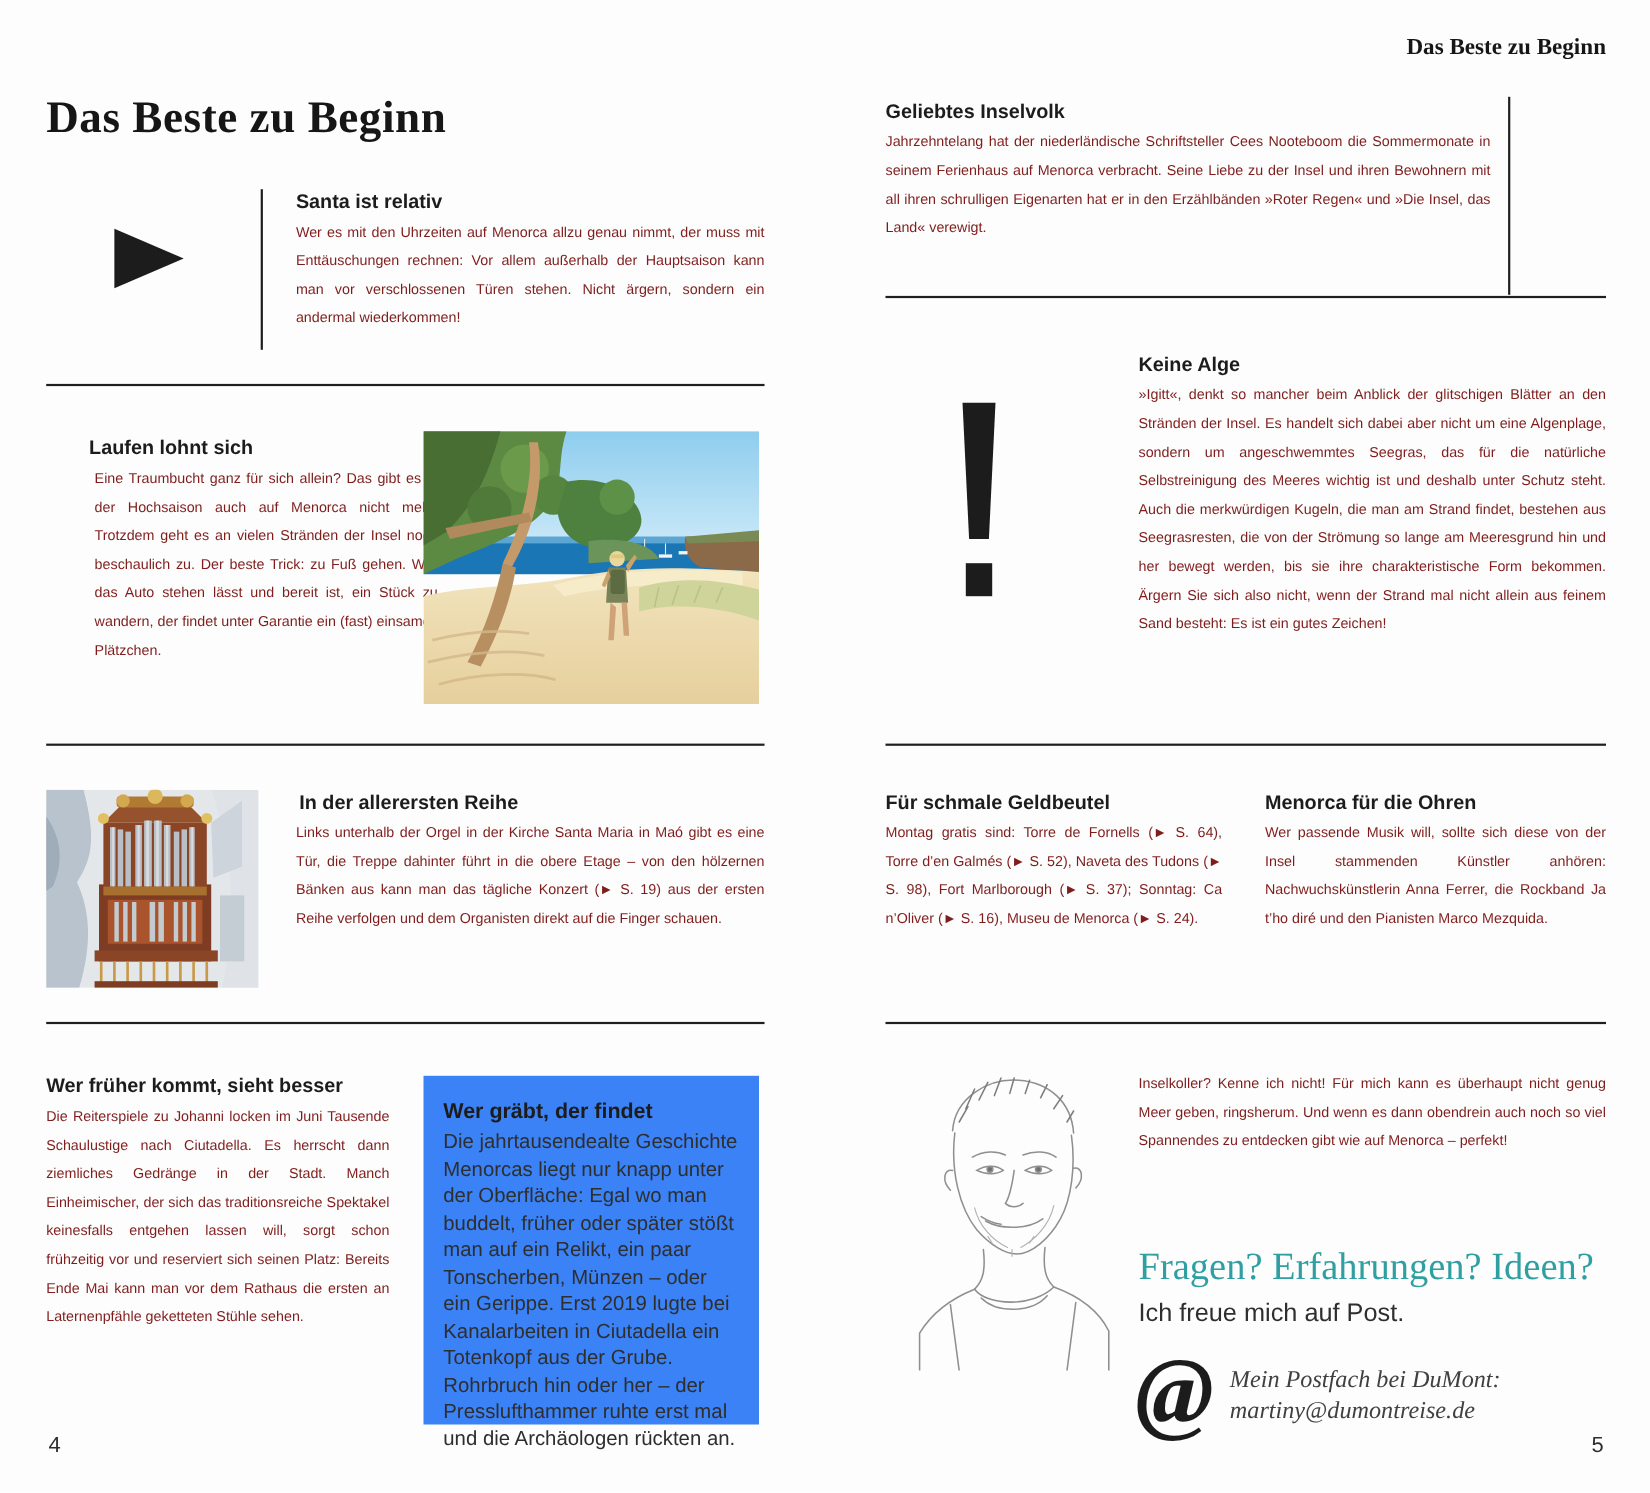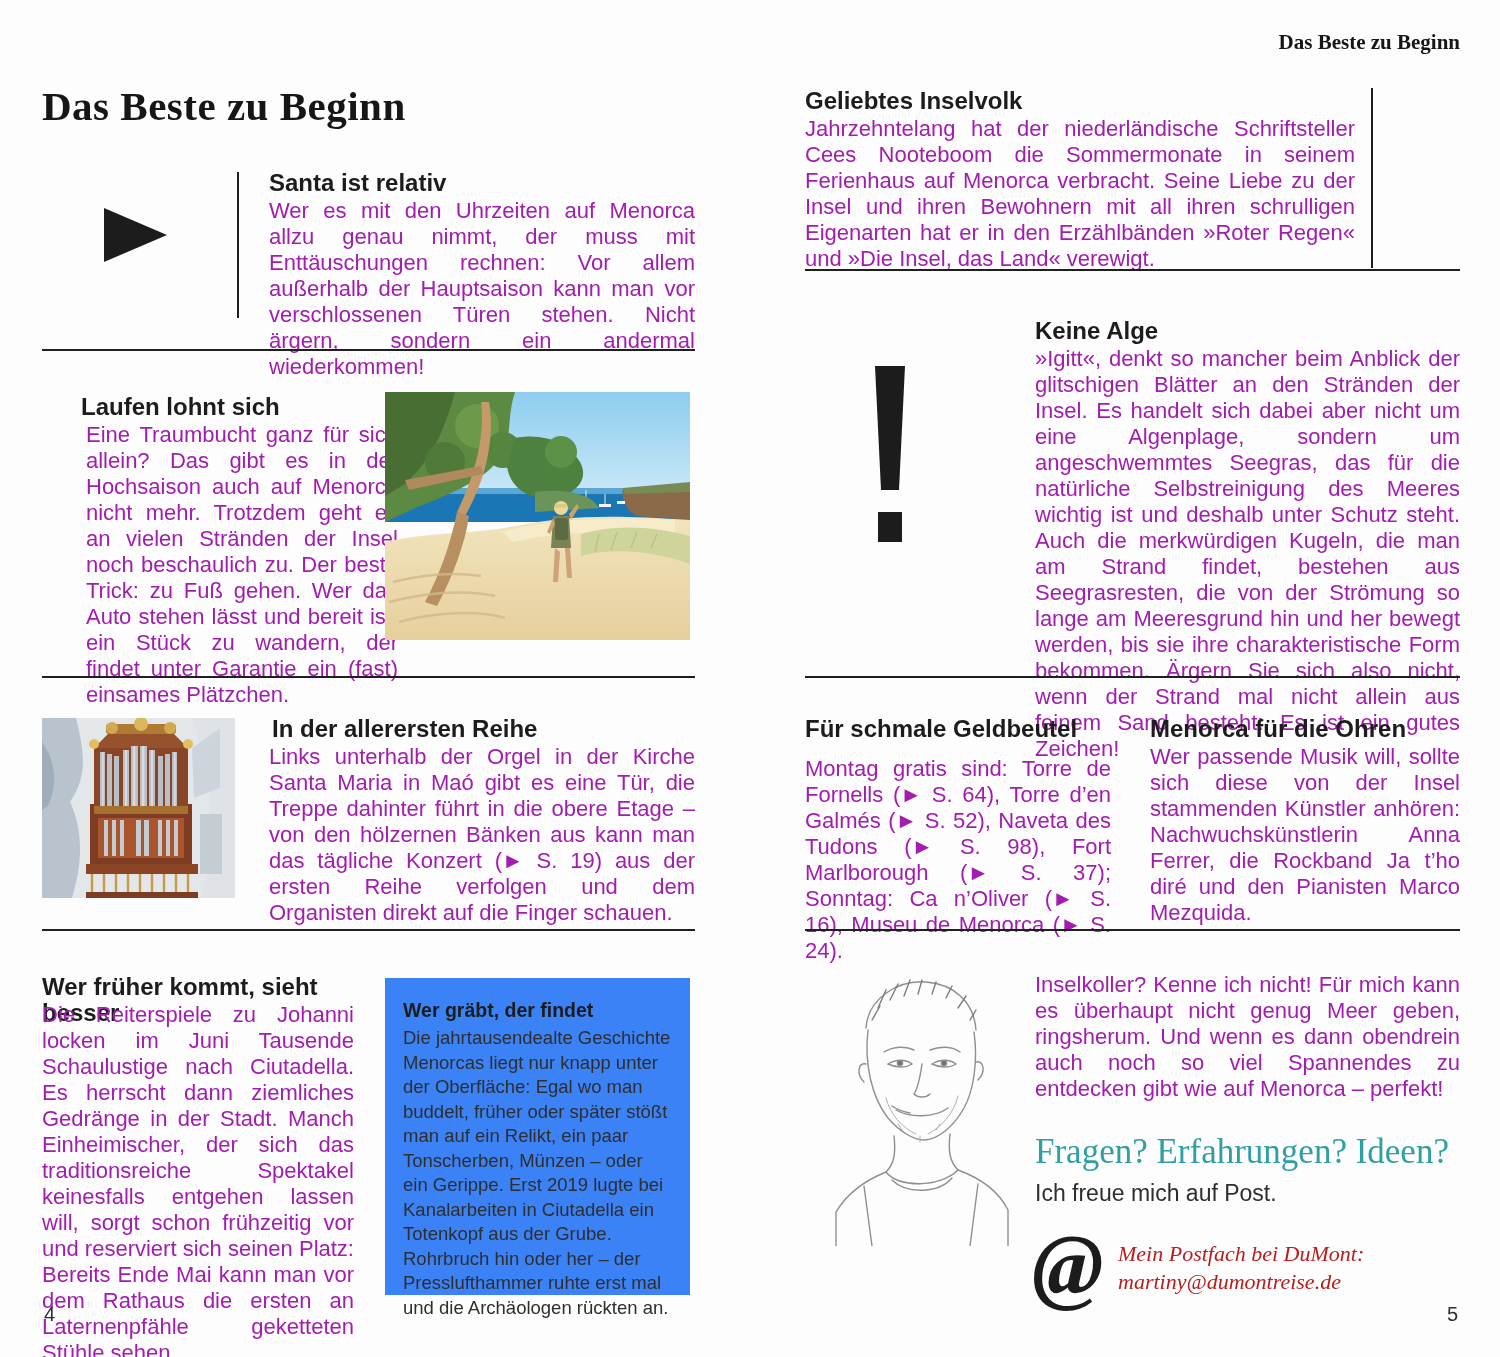--- a/index.html
+++ b/index.html
@@ -3,32 +3,32 @@
 <meta charset="utf-8">
 <style>
   html,body{margin:0;padding:0;background:#ffffff;}
   #page{position:relative;width:1500px;height:1357px;background:#fdfdfd;overflow:hidden;
         font-family:"Liberation Sans", sans-serif;color:#2e2e2e;}
   .abs{position:absolute;}
   
   .book-title{font-family:"Liberation Serif", serif;font-size:41px;font-weight:600;
               letter-spacing:0.5px;color:#161616;}
   .running-head{font-family:"Liberation Serif", serif;font-size:21px;font-weight:700;color:#161616;}
-  .sec-head{font-size:24px;font-weight:700;color:#1c1c1c;line-height:26px;}
-  .body-text{font-size:22px;line-height:26px;text-align:justify;color:#a21caf;}
+  .sec-head{font-size:18px;font-weight:700;color:#1c1c1c;line-height:26px;}
+  .body-text{font-size:13px;line-height:26px;text-align:justify;color:#7f1d1d;}
   .body-text-left{font-size:23px;line-height:26px;text-align:left;color:#2e2e2e;}
   .hr{height:2px;background:#1f1f1f;}
   .vbar{width:2px;background:#1f1f1f;}
   .page-num{font-size:20px;color:#2e2e2e;}
   .teal-box{background:#3b82f6;}
   .teal-box .sec-head{font-size:19.5px;line-height:25px;}
   .teal-box .body-text-left{font-size:18.5px;line-height:24.5px;}
   .teal-title{font-family:"Liberation Serif", serif;font-size:35px;font-weight:500;color:#2f9fa2;}
   .contact-italic{font-family:"Liberation Serif", serif;font-style:italic;font-size:22px;
-                  line-height:28px;color:#b91c1c;}
+                  line-height:28px;color:#404040;}
   .at-glyph{font-family:"Liberation Serif", serif;font-style:italic;font-weight:700;
             font-size:86px;line-height:86px;color:#1c1c1c;}
   
   .tri-right{width:0;height:0;border-left:63px solid #1c1c1c;
              border-top:27px solid transparent;border-bottom:27px solid transparent;}
 </style>
 </head>
 <body>
 
 <div id="page">
@@ -218,21 +218,21 @@
       <polygon points="3,0 33,0 27,124 9,124" fill="#1c1c1c"></polygon>
       <rect x="6" y="146" width="24" height="30" fill="#1c1c1c"></rect>
     </svg>
   </div>
   <div class="abs sec-head" style="left:1035px;top:318px;width:425px;">Keine Alge</div>
   <div class="abs body-text" style="left:1035px;top:346px;width:425px;">»Igitt«, denkt so mancher beim Anblick der glitschigen Blätter an den Stränden der Insel. Es handelt sich dabei aber nicht um eine Algenplage, sondern um angeschwemmtes Seegras, das für die natürliche Selbstreinigung des Meeres wichtig ist und deshalb unter Schutz steht. Auch die merkwürdigen Kugeln, die man am Strand findet, bestehen aus Seegrasresten, die von der Strömung so lange am Meeresgrund hin und her bewegt werden, bis sie ihre charakteristische Form bekommen. Ärgern Sie sich also nicht, wenn der Strand mal nicht allein aus feinem Sand besteht: Es ist ein gutes Zeichen!</div>
 
   <div class="abs hr" style="left:805px;top:676px;width:655px;"></div>
 
   <div class="abs sec-head" style="left:805px;top:716px;width:306px;">Für schmale Geldbeutel</div>
-  <div class="abs body-text" style="left:805px;top:744px;width:306px;margin-top:12px;">Montag gratis sind: Torre de Fornells (► S. 64), Torre d’en Galmés (► S. 52), Naveta des Tudons (► S. 98), Fort Marlborough (► S. 37); Sonntag: Ca n’Oliver (► S. 16), Museu de Menorca (► S. 24).</div>
+  <div class="abs body-text" style="left:805px;top:744px;width:306px;">Montag gratis sind: Torre de Fornells (► S. 64), Torre d’en Galmés (► S. 52), Naveta des Tudons (► S. 98), Fort Marlborough (► S. 37); Sonntag: Ca n’Oliver (► S. 16), Museu de Menorca (► S. 24).</div>
 
   <div class="abs sec-head" style="left:1150px;top:716px;width:310px;">Menorca für die Ohren</div>
   <div class="abs body-text" style="left:1150px;top:744px;width:310px;">Wer passende Musik will, sollte sich diese von der Insel stammenden Künstler anhören: Nachwuchskünstlerin Anna Ferrer, die Rockband Ja t’ho diré und den Pianisten Marco Mezquida.</div>
 
   <div class="abs hr" style="left:805px;top:929px;width:655px;"></div>
 
   <div class="abs" style="left:828px;top:968px;width:185px;height:278px;">
     <svg width="185" height="278" viewBox="0 0 185 278" xmlns="http://www.w3.org/2000/svg">
       <g stroke="#8f8f8f" stroke-width="1.4" fill="none" stroke-linecap="round">
 

